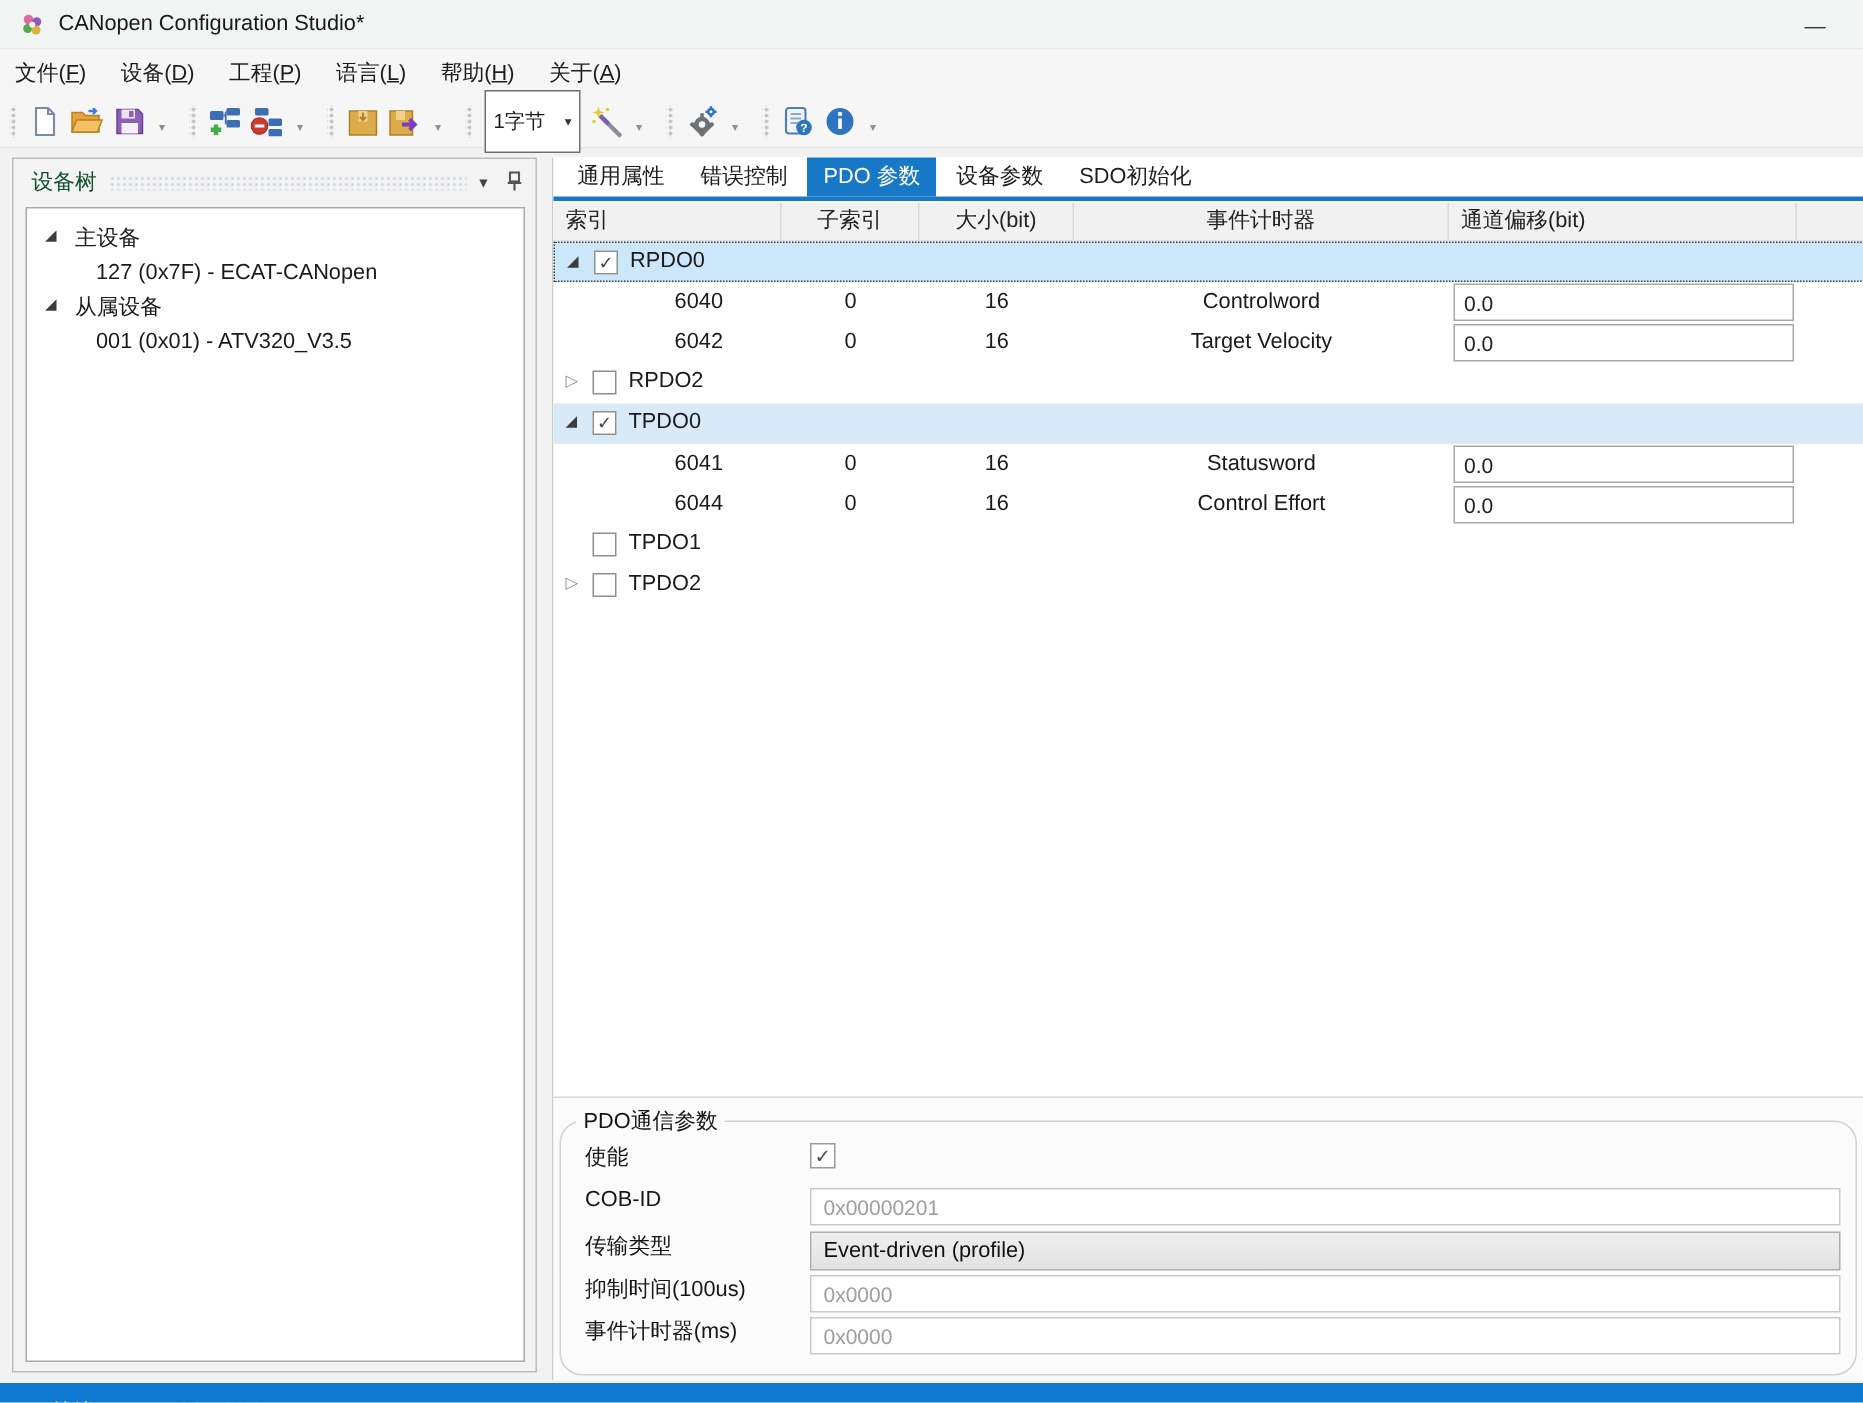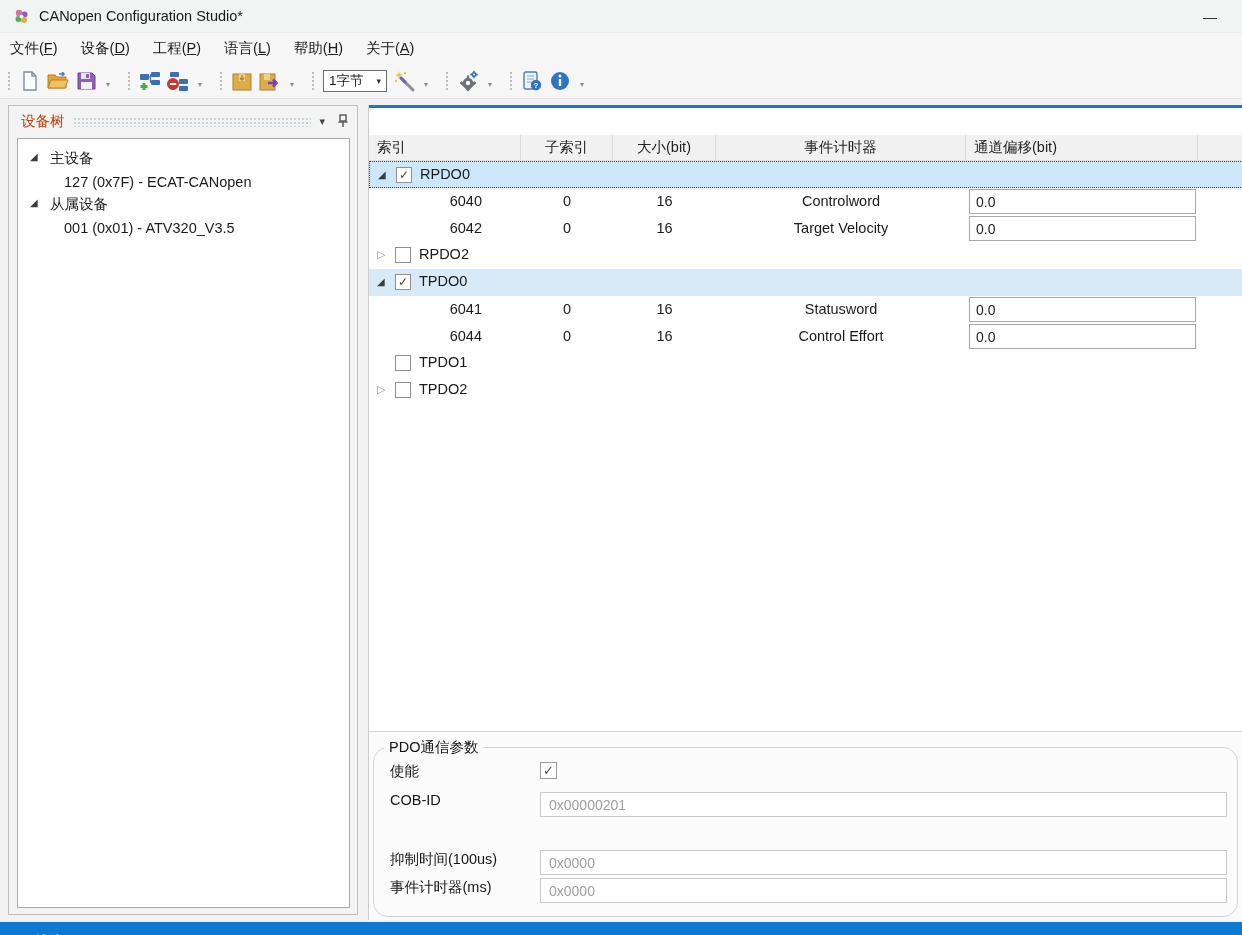--- a/index.html
+++ b/index.html
@@ -39,32 +39,32 @@
   }
   .tgroup{ display:flex; align-items:center; height:30px; margin-right:4px; }
   .grip{
     width:5px; height:22px; margin:0 5px 0 6px;
     background-image:radial-gradient(circle,#bdbdbd 1px,transparent 1.3px);
     background-size:4px 4px; background-position:1px 1px;
   }
   .tbtn{ width:26px; height:26px; display:flex; align-items:center; justify-content:center; margin:0 1px; }
   .overflow{ width:12px; text-align:center; color:#8e8e8e; font-size:8px; line-height:8px; margin:8px 2px 0 2px;}
   .bytebox{
-    width:64px; height:22px; border:1px solid #6e6e6e; background:#fff;
+    width:64px; height:42px; border:1px solid #6e6e6e; background:#fff;
     display:flex; align-items:center; padding:0 5px; margin:12px 3px;
   }
   .bytebox .val{ flex:1; font-size:13.5px; }
   .bytebox .arr{ font-size:9px; color:#333; }
   
   .left-panel{
     position:absolute; left:8px; top:105px; width:350px; height:810px;
     background:#f3f3f3; border:1px solid #bdbdbd;
   }
   .lp-header{ height:30px; display:flex; align-items:center; padding:0 8px 0 12px; }
-  .lp-title{ font-size:14.5px; color:#c2410c; white-space:nowrap; }
+  .lp-title{ font-size:14.5px; color:#14532d; white-space:nowrap; }
   .lp-dots{
     flex:1; height:10px; margin:2px 8px 0 8px;
     background-image:radial-gradient(circle,#c7d1d8 0.9px,transparent 1.1px);
     background-size:4px 4px;
   }
   .lp-arrow{ color:#444; font-size:11px; margin-right:12px; }
   .lp-pin{ width:12px; height:14px; }
   .tree-box{
     position:absolute; left:8px; top:32px; right:7px; bottom:6px;
     background:#fff; border:1px solid #a9a9a9; padding-top:8px;
@@ -327,20 +327,27 @@
       <span class="tree-exp">◢</span>
       <span class="tree-glabel">从属设备</span>
     </div>
     <div class="tree-row">
       <span class="tree-child">001 (0x01)  -  ATV320_V3.5</span>
     </div>
   </div>
 </div>
 
 <div class="right-panel">
+  <div class="tabstrip">
+    <span class="tab">通用属性</span>
+    <span class="tab">错误控制</span>
+    <span class="tab active">PDO 参数</span>
+    <span class="tab">设备参数</span>
+    <span class="tab">SDO初始化</span>
+  </div>
   <div class="tab-underline"></div>
 
   <div class="grid">
     <div class="ghead">
       <div class="hc hc1">索引</div>
       <div class="hc hc2">子索引</div>
       <div class="hc hc3">大小(bit)</div>
       <div class="hc hc4">事件计时器</div>
       <div class="hc hc5">通道偏移(bit)</div>
       <div class="hc hc6"></div>
@@ -417,20 +424,26 @@
       <div class="gb-row" style="top:14px;">
         <span class="gb-label">使能</span>
         <span class="gb-check">✓</span>
       </div>
 
       <div class="gb-row" style="top:44px;">
         <span class="gb-label">COB-ID</span>
         <input class="gb-input" value="0x00000201" style="">
       </div>
 
+      <div class="gb-row" style="top:73px;">
+        <span class="gb-label">传输类型</span>
+        <div class="gb-combo">
+          <span>Event-driven (profile)</span>
+        </div>
+      </div>
 
       <div class="gb-row" style="top:102px;">
         <span class="gb-label">抑制时间(100us)</span>
         <input class="gb-input" value="0x0000" style="">
       </div>
 
       <div class="gb-row" style="top:130px;">
         <span class="gb-label">事件计时器(ms)</span>
         <input class="gb-input" value="0x0000" style="">
       </div>

